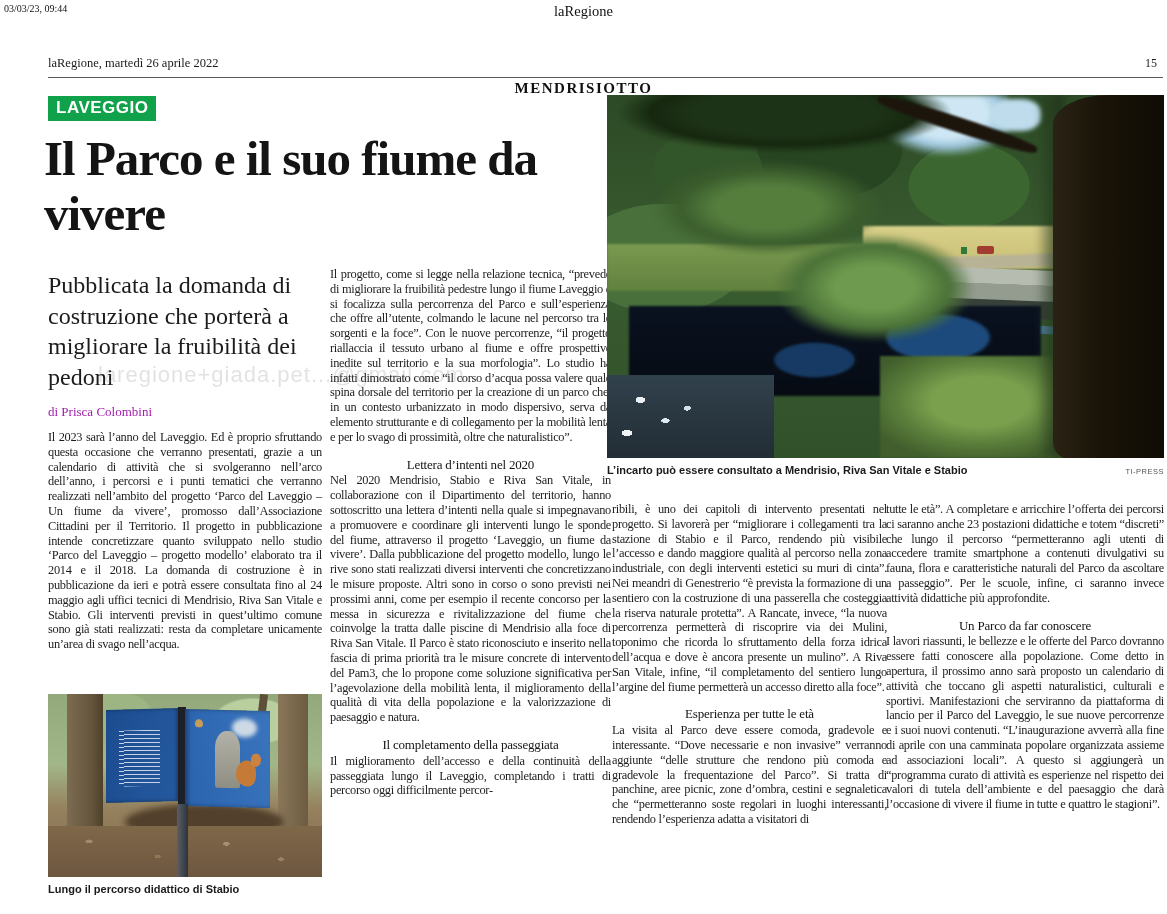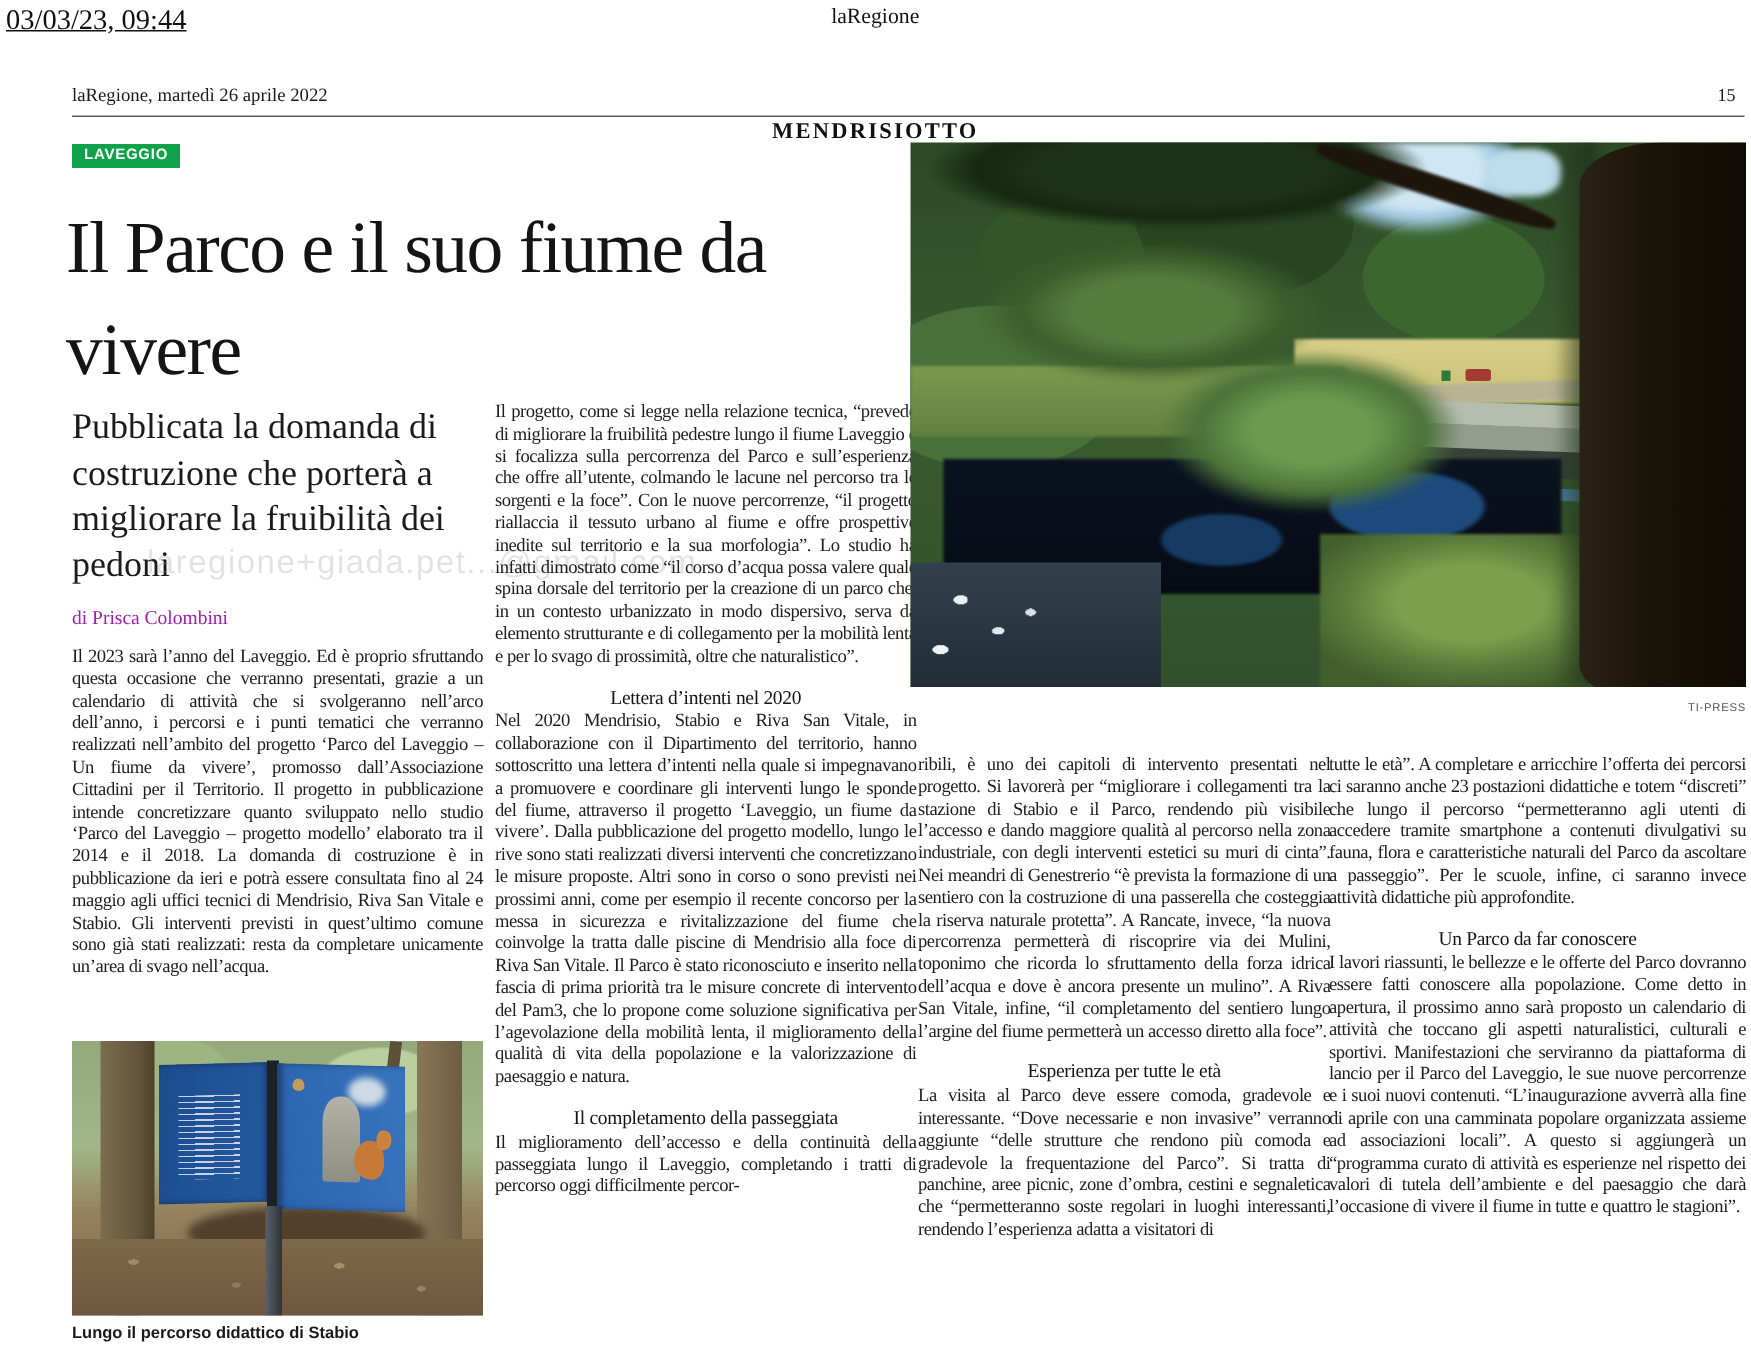--- a/index.html
+++ b/index.html
@@ -1,34 +1,34 @@
 <!DOCTYPE html>
 <html><head>
 <meta charset="utf-8">
 <style>
   html,body{margin:0;padding:0;background:#ffffff;}
   .page{position:relative;width:1167px;height:914px;background:#ffffff;overflow:hidden;
         font-family:"Liberation Serif","DejaVu Serif",serif;color:#1e1e1e;}
 
   
-  .ph-date{position:absolute;left:4px;top:3px;font-size:19px;color:#111;text-decoration:underline;}
+  .ph-date{position:absolute;left:4px;top:3px;font-size:10px;color:#111;}
   .ph-site{position:absolute;left:0;top:3px;width:100%;text-align:center;font-size:14.5px;color:#111;}
 
   
   .mh-edition{position:absolute;left:48px;top:56px;font-size:12.5px;color:#1a1a1a;}
   .mh-section{position:absolute;left:0;top:54px;width:100%;text-align:center;
               font-weight:700;font-size:15px;letter-spacing:1.5px;color:#111;margin-top:26px;}
   .mh-page{position:absolute;right:10px;top:56px;font-size:12px;color:#1a1a1a;}
   .mh-rule{position:absolute;left:48px;top:77px;width:1115px;height:1px;background:#5a5a5a;}
 
   
   .kicker{position:absolute;left:48px;top:96px;color:#fff;font-family:"Liberation Sans",sans-serif;
-          font-weight:700;font-size:10px;letter-spacing:.5px;padding:2px 8px 3px 8px;}
-  .headline{position:absolute;left:44px;top:131px;width:500px;font-weight:400;font-size:49px;
-            line-height:68px;letter-spacing:-1px;color:#141414;}
+          font-weight:700;font-size:17px;letter-spacing:.5px;padding:2px 8px 3px 8px;}
+  .headline{position:absolute;left:44px;top:131px;width:500px;font-weight:700;font-size:49px;
+            line-height:55px;letter-spacing:-1px;color:#141414;}
   .subhead{position:absolute;left:48px;top:270px;width:292px;font-size:24px;line-height:30.5px;color:#1b1b1b;}
   .byline{position:absolute;left:48px;top:404px;font-size:13px;color:#a21caf;}
 
   
   .col{position:absolute;font-size:12.4px;line-height:14.8px;letter-spacing:-0.3px;
        text-align:justify;color:#1d1d1d;}
   .col p{margin:0;}
   .col .sec-head{margin:13px 0 1px 0;font-size:13px;font-weight:400;text-align:center;
                  letter-spacing:-0.2px;color:#141414;}
   .col1{left:48px;top:430px;width:274px;}
@@ -210,20 +210,21 @@
     <div class="pm-bank"></div>
     <div class="pm-branch3"></div>
     <div class="pm-branch1"></div>
     <div class="pm-branch2"></div>
     <div class="pm-limb"></div>
     <div class="pm-trunkedge"></div>
     <div class="pm-trunk"></div>
   </div>
   <div class="caption cap-main">
     <span class="credit">TI-PRESS</span>
+    <span>L’incarto può essere consultato a Mendrisio, Riva San Vitale e Stabio</span>
   </div>
 
   <div class="photo-left">
     <div class="pl-trunkL"></div>
     <div class="pl-trunkR"></div>
     <div class="pl-sapling"></div>
     <div class="pl-mound"></div>
     <div class="pl-litter"></div>
     <div class="pl-panelL">
       <div class="pl-ptext"></div>

